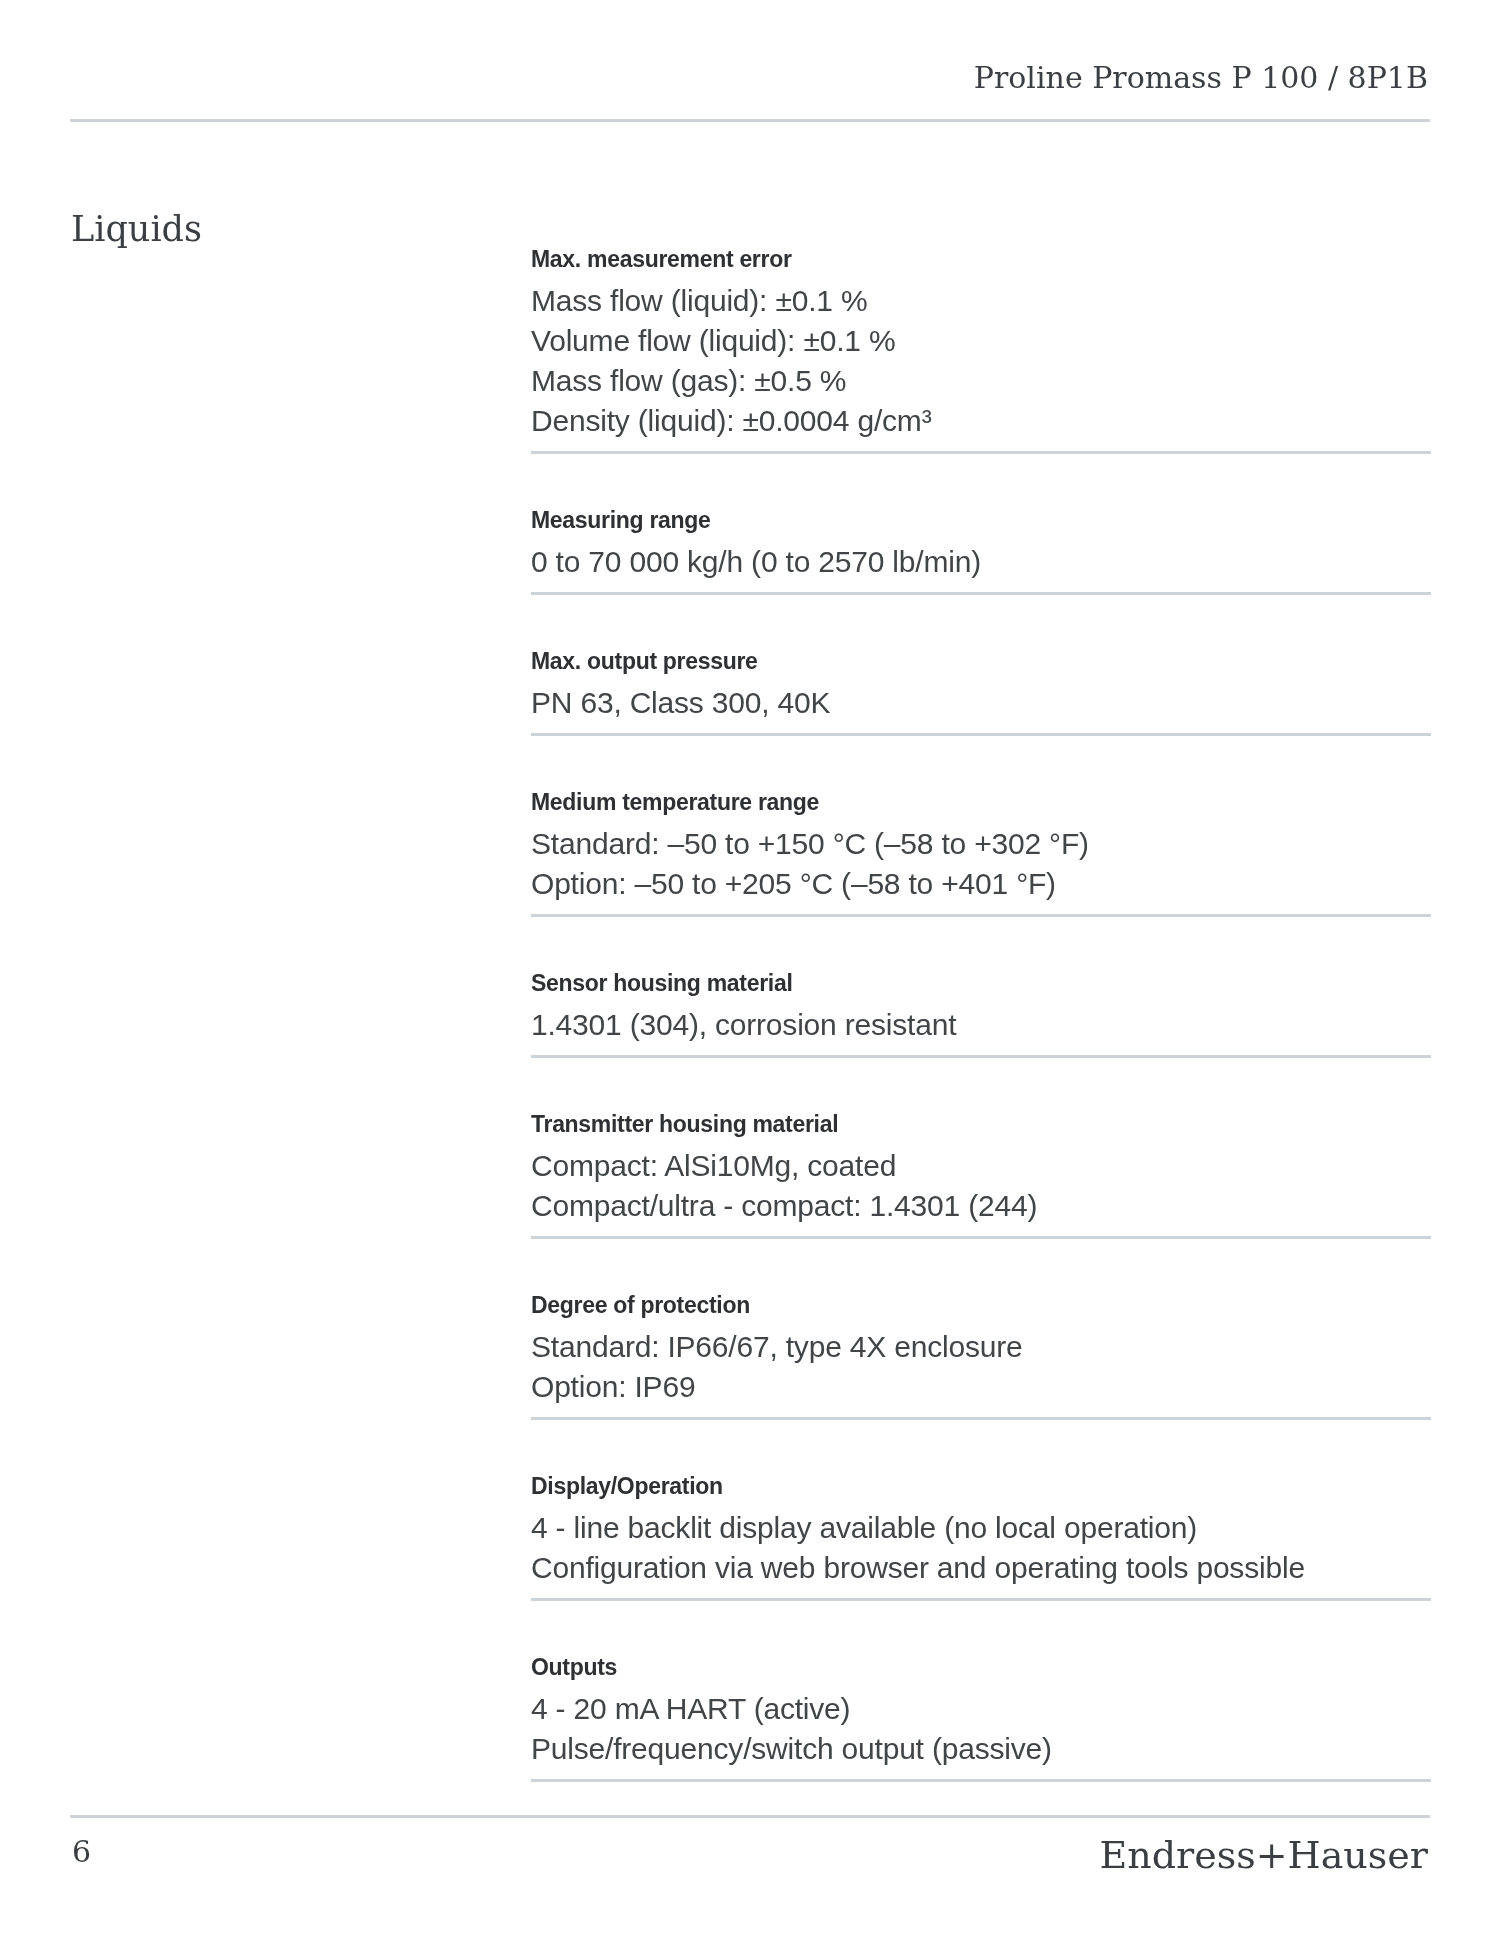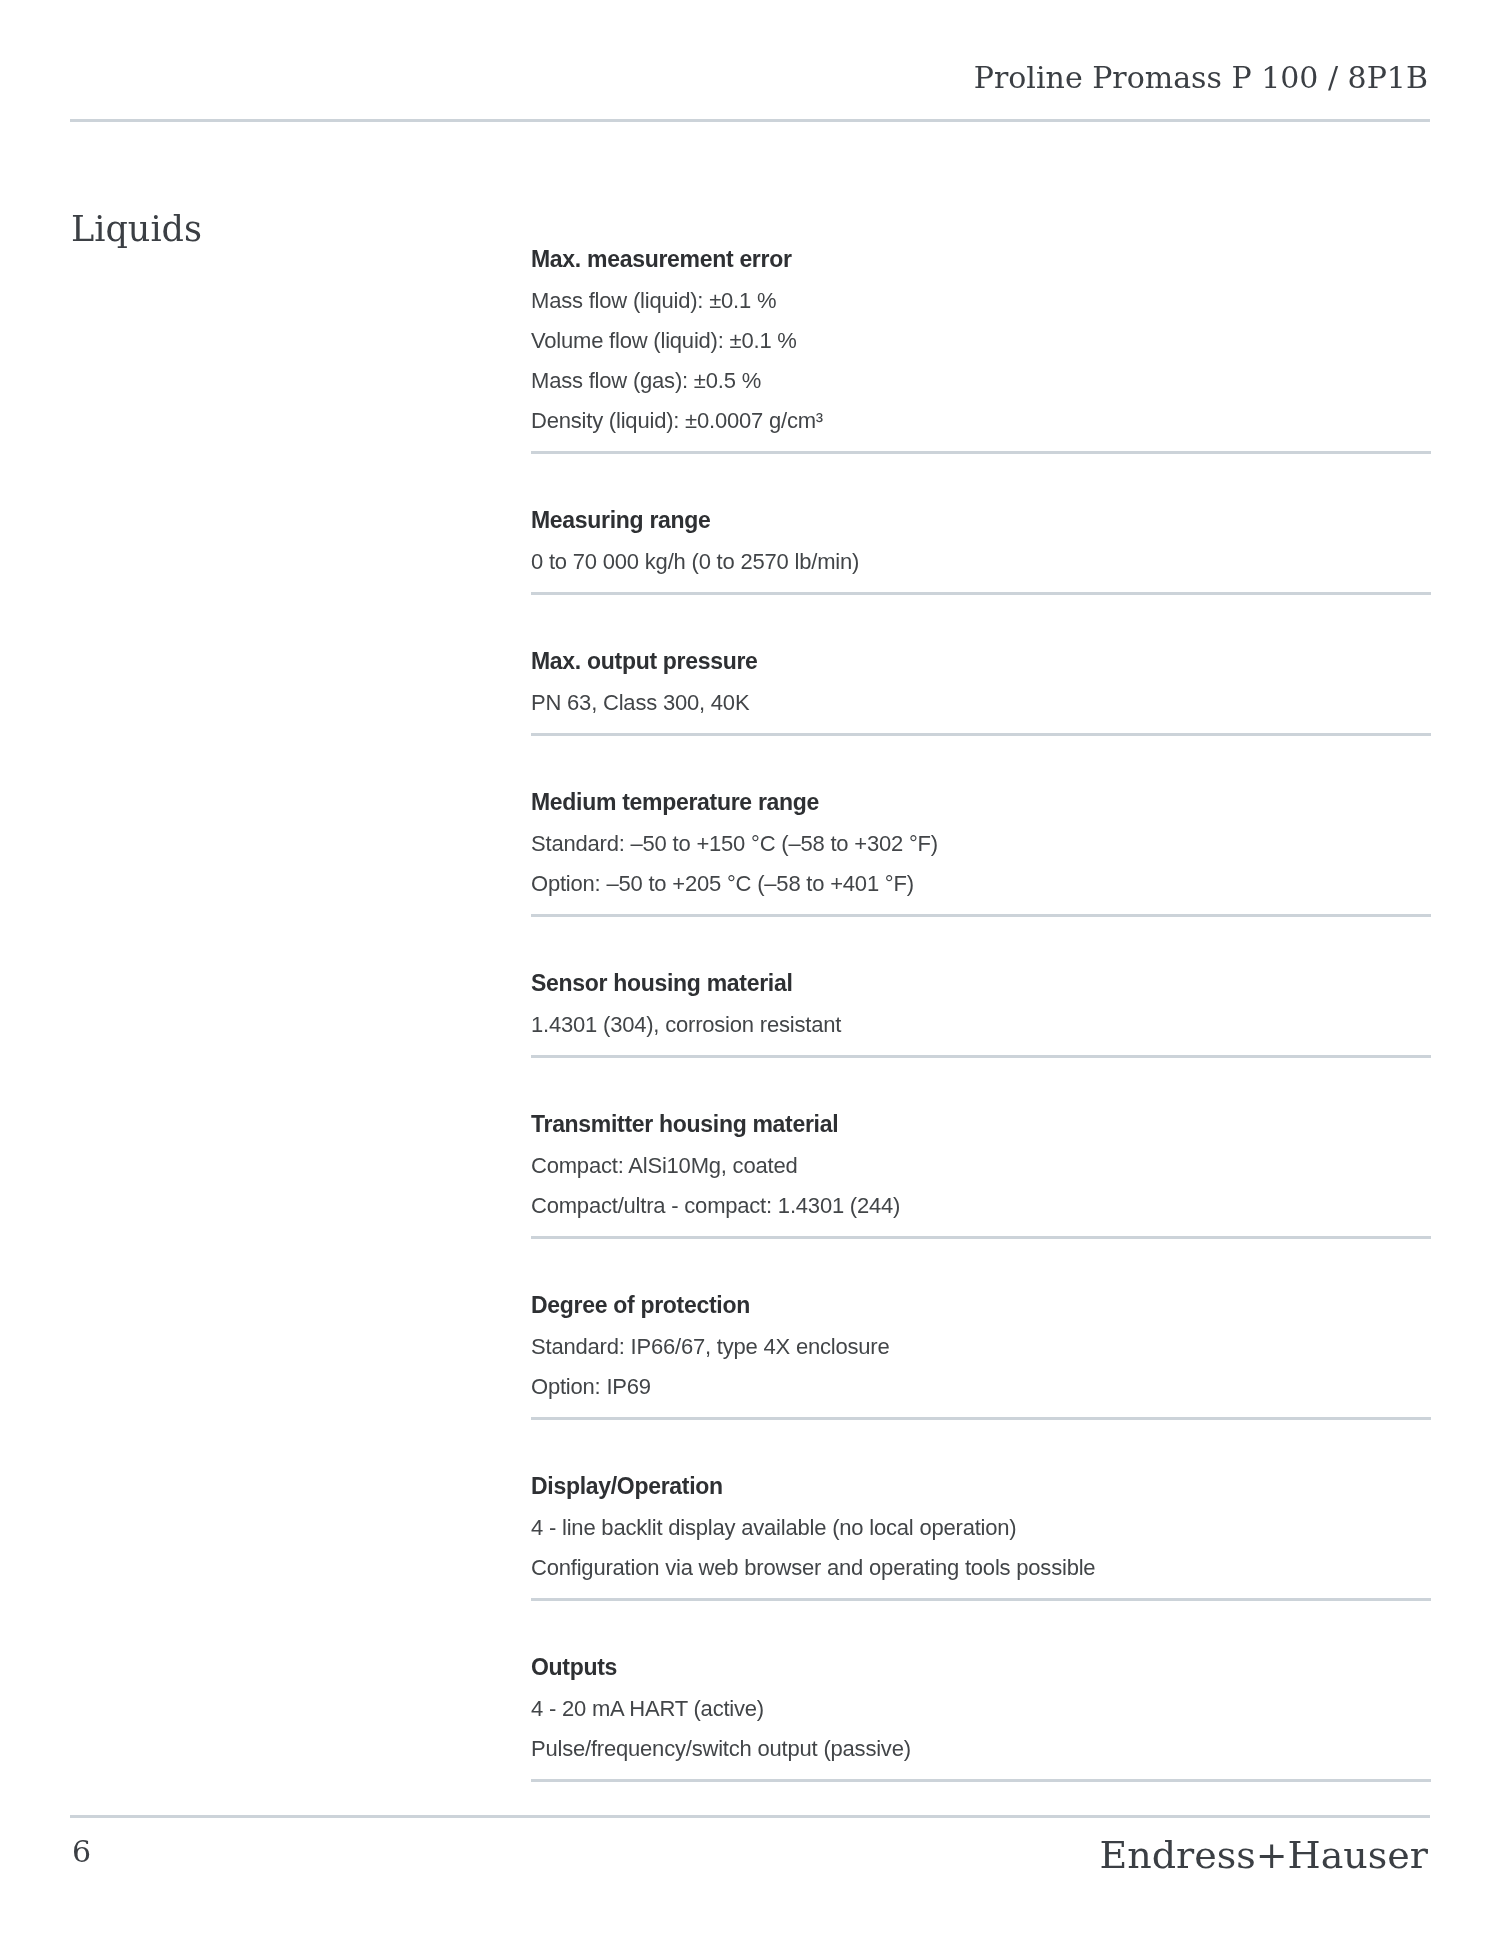--- a/index.html
+++ b/index.html
@@ -61,21 +61,21 @@
   .section-heading{
     font-size:23px;
     line-height:28px;
     font-weight:bold;
     letter-spacing:-0.3px;
     color:var(--text-heading);
     margin-bottom:8px;
     margin-top:28px;
   }
   .section-line{
-    font-size:22px;
+    font-size:30px;
     line-height:40px;
     letter-spacing:-0.2px;
     color:var(--text-body);
   }
   .footer-rule{
     position:absolute;
     left:70px;
     right:70px;
     top:1815px;
     height:3px;
@@ -110,21 +110,21 @@
   <div class="header-rule"></div>
 
   <div class="side-heading">Liquids</div>
 
   <div class="content" id="sections">
   <div class="section">
     <div class="section-heading">Max. measurement error</div>
   <div class="section-line">Mass flow (liquid): ±0.1 %</div>
         <div class="section-line">Volume flow (liquid): ±0.1 %</div>
         <div class="section-line">Mass flow (gas): ±0.5 %</div>
-        <div class="section-line">Density (liquid): ±0.0007 g/cm³</div>
+        <div class="section-line">Density (liquid): ±0.0004 g/cm³</div>
       </div>
 
   <div class="section">
     <div class="section-heading">Measuring range</div>
   <div class="section-line">0 to 70 000 kg/h (0 to 2570 lb/min)</div>
       </div>
 
   <div class="section">
     <div class="section-heading">Max. output pressure</div>
   <div class="section-line">PN 63, Class 300, 40K</div>

